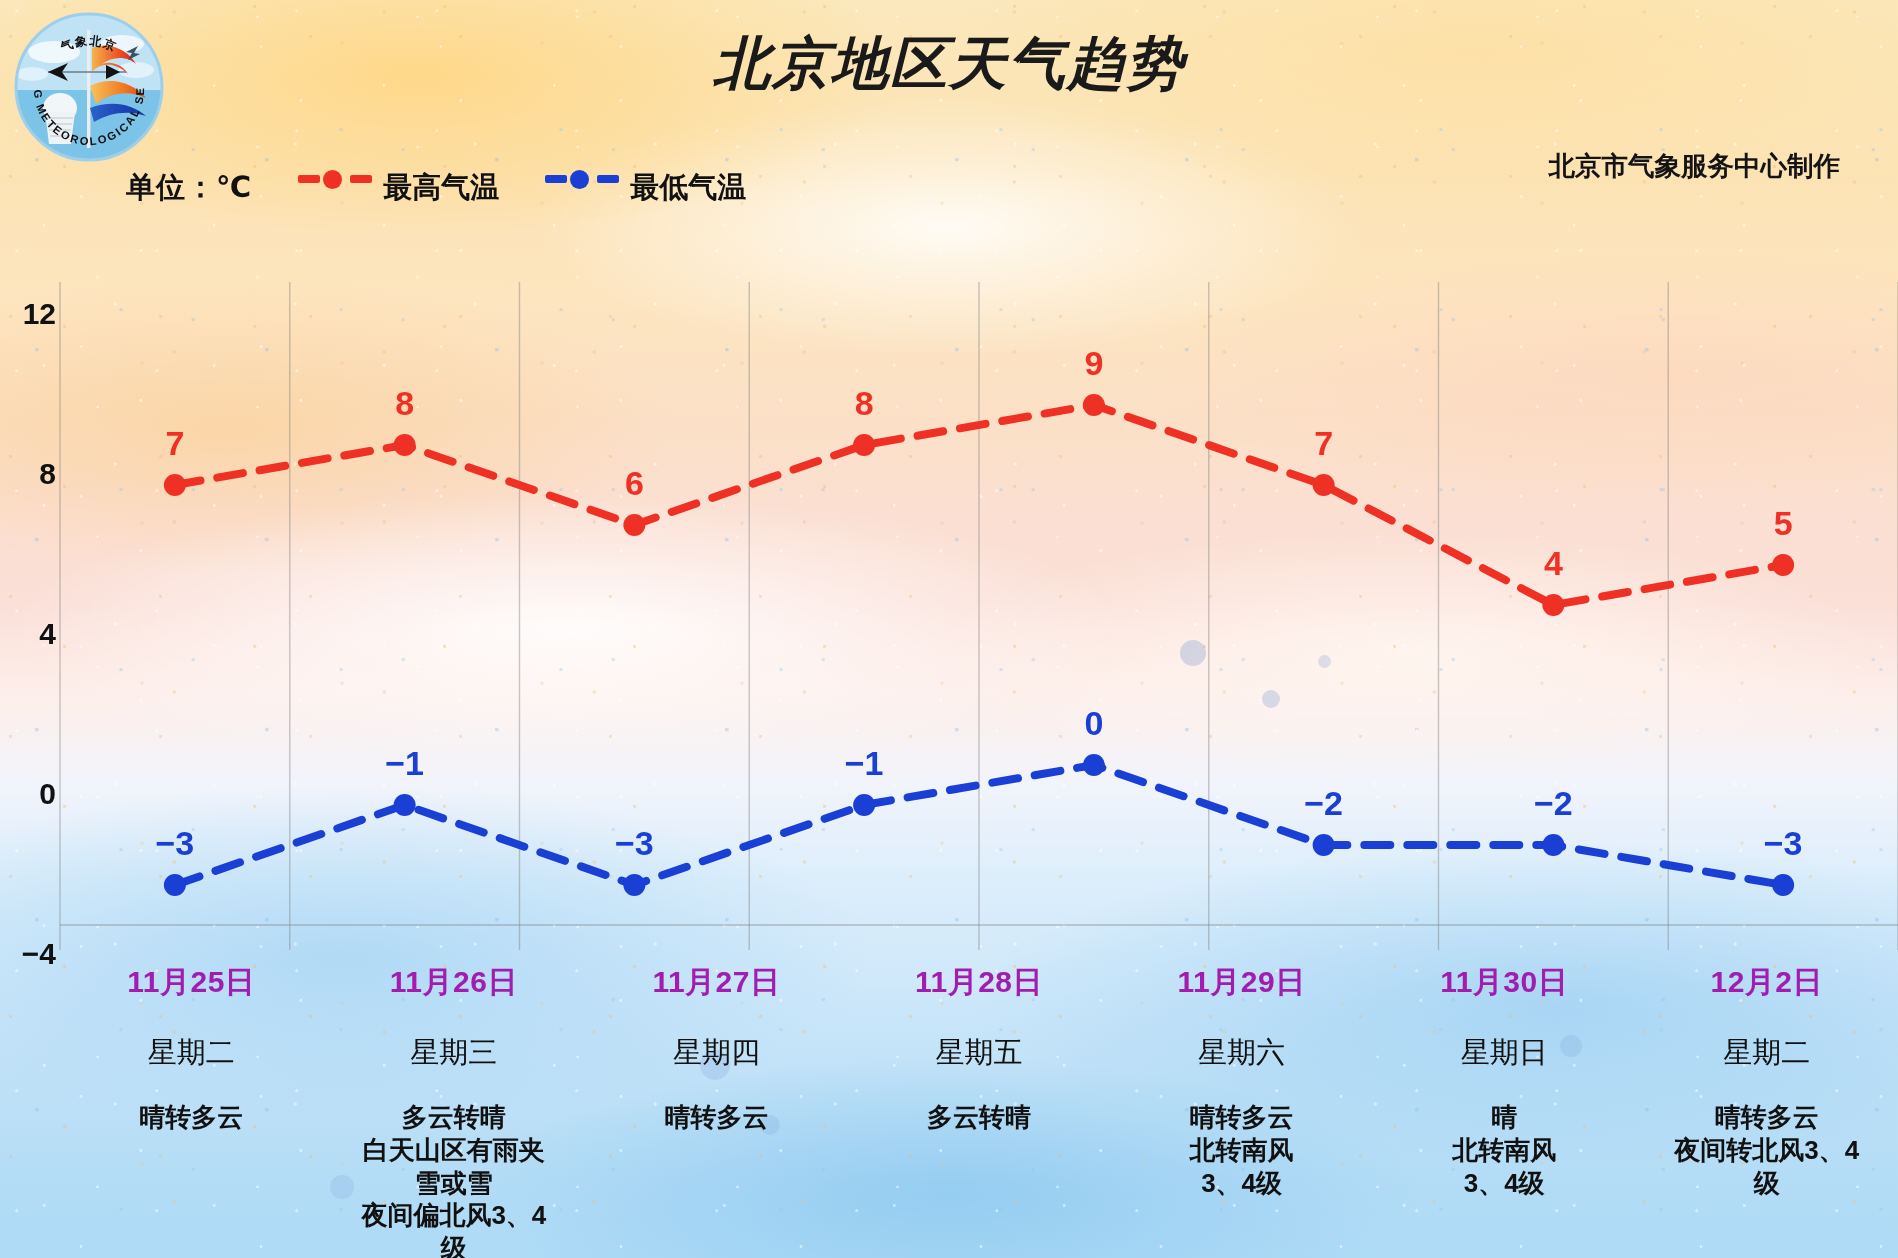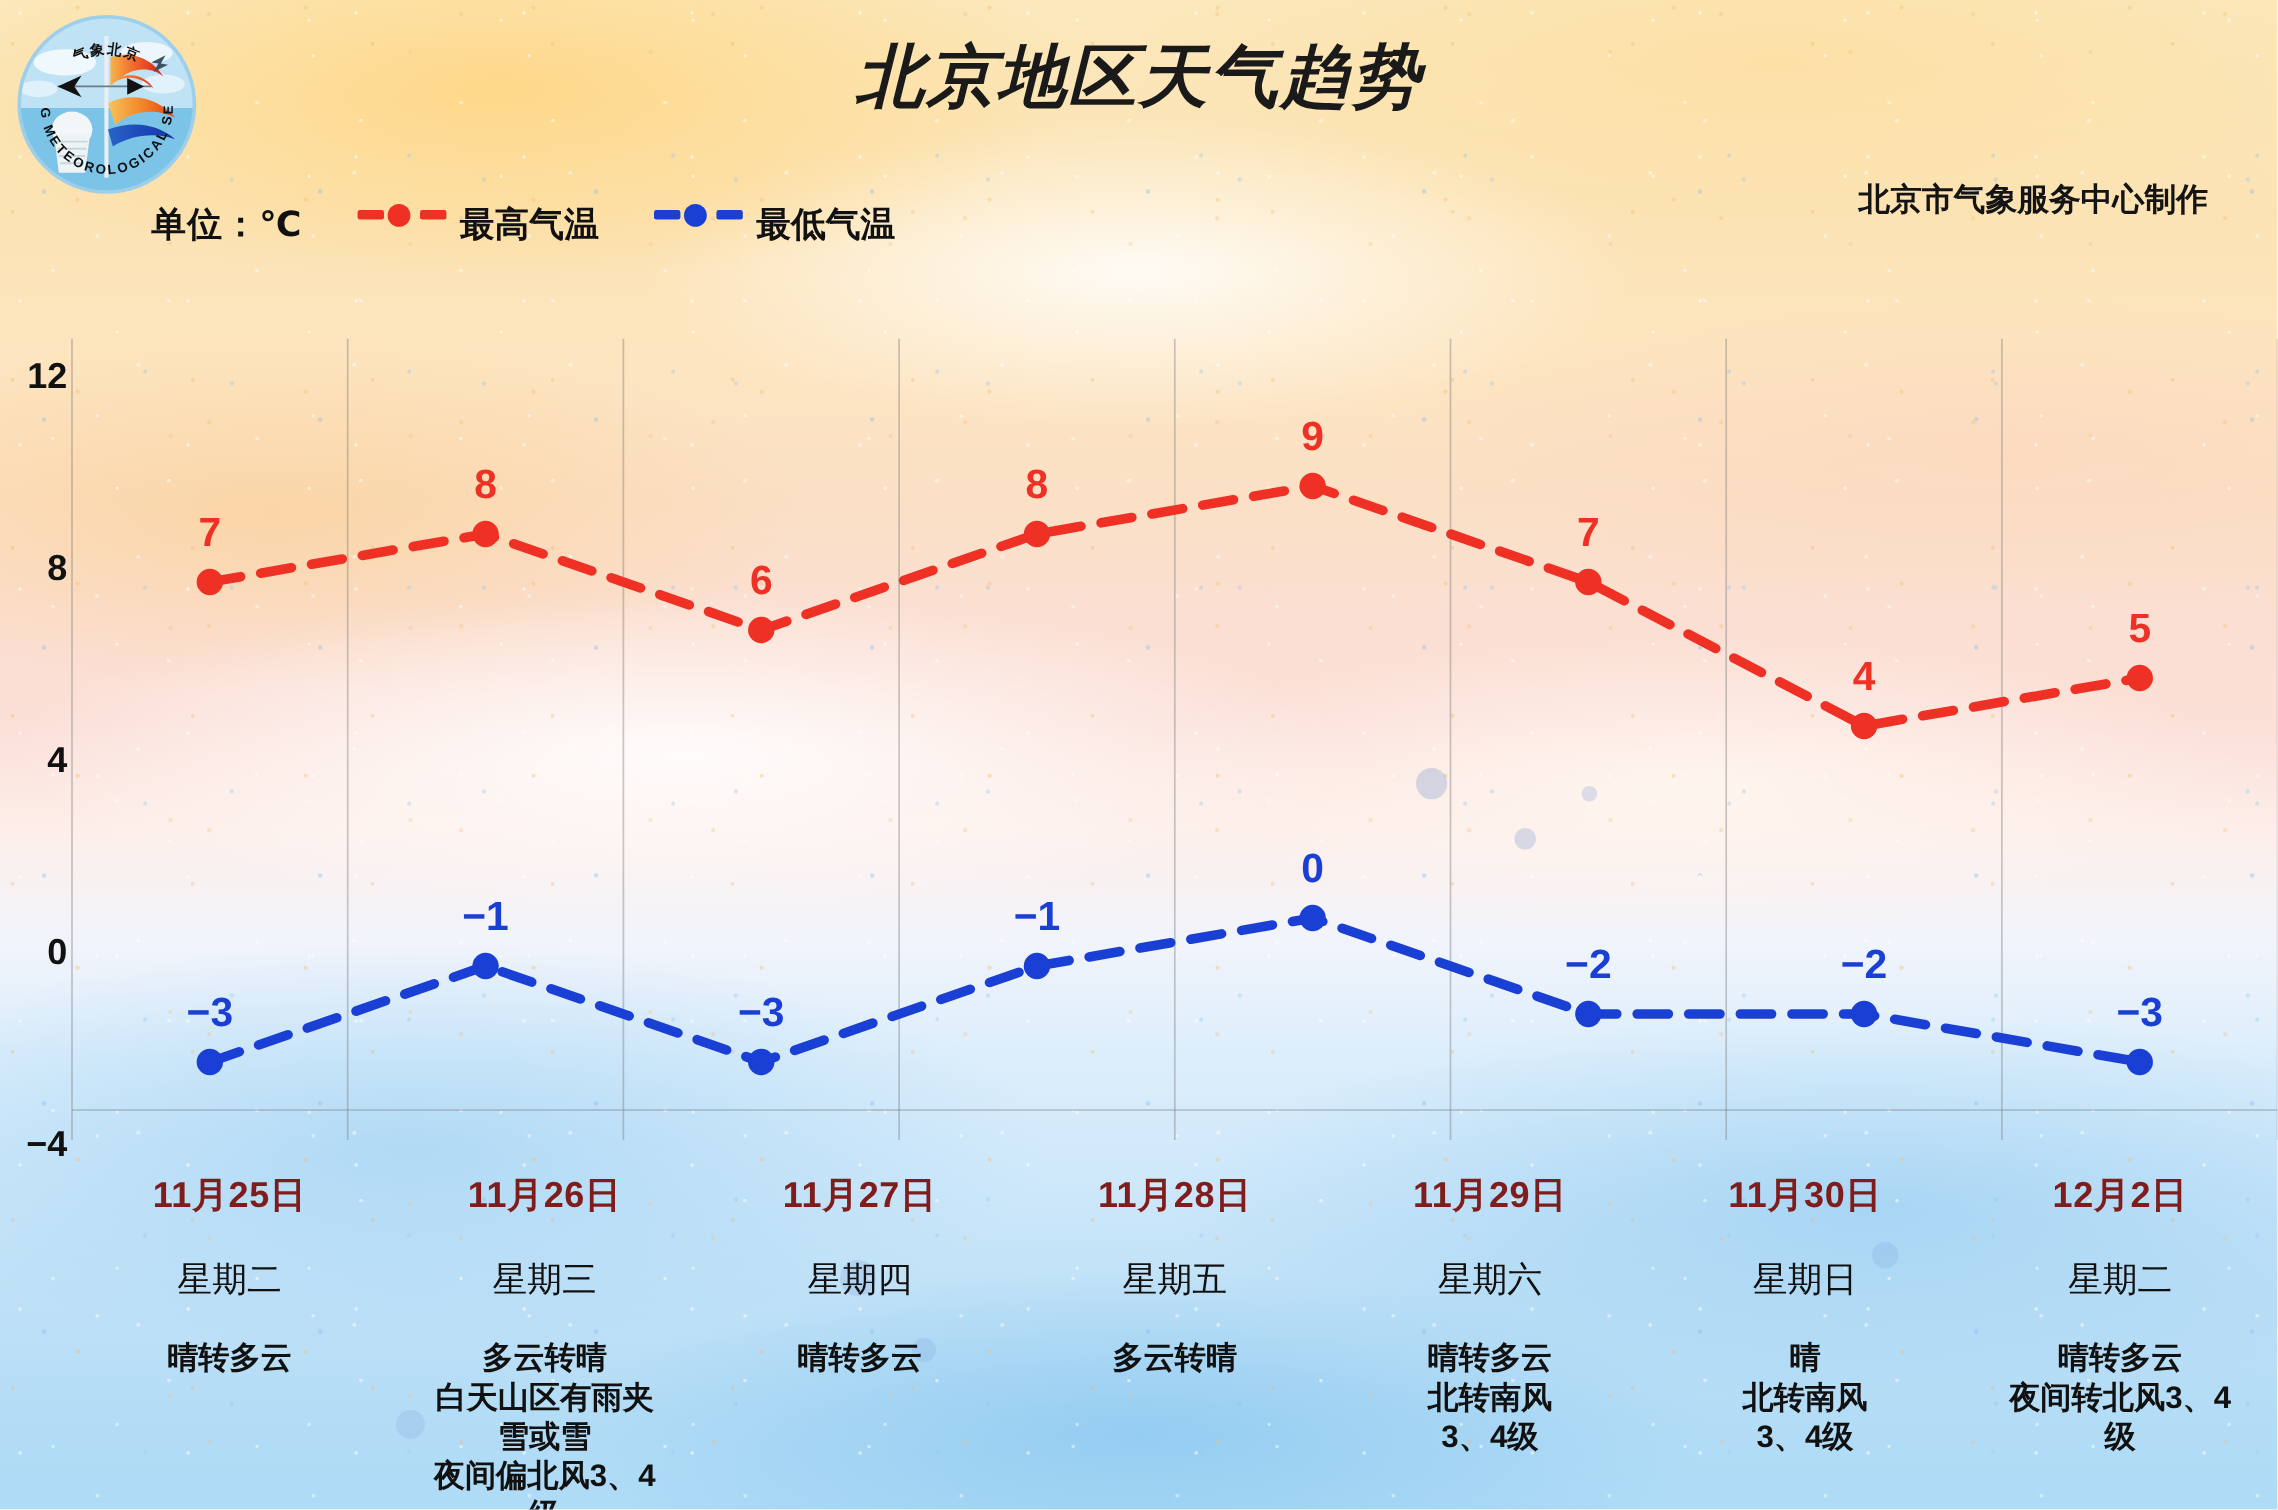--- a/index.html
+++ b/index.html
@@ -98,21 +98,21 @@
   #plot { position:absolute; left:0; top:282px; width:1898px; height:668px; z-index:3; }
   #yaxis { position:absolute; left:0; top:282px; width:60px; height:668px; z-index:4; }
   .ytick { position:absolute; right:4px; transform:translateY(-50%);
            font-size:30px; font-weight:bold; color:#111; text-align:right; width:56px;margin-top:29px; }
 
   
   #days { position:absolute; left:60px; top:956px; width:1838px; height:302px; z-index:4;
           display:flex; }
   .day-col { flex:1 1 0; display:flex; flex-direction:column; align-items:center;
              padding:0 6px; }
-  .day-date { font-size:30px; font-weight:bold; color:#7f1d1d; margin-top:20px; letter-spacing:.5px; }
+  .day-date { font-size:30px; font-weight:bold; color:#a21caf; margin-top:6px; letter-spacing:.5px; }
   .day-week { font-size:29px; font-weight:normal; color:#111; margin-top:30px; }
   .day-desc { font-size:26px; font-weight:bold; color:#111; margin-top:28px;
               line-height:1.26; text-align:center; white-space:pre-line; }
 </style>
 </head>
 <body>
 
 <div id="bg">
   <div class="bg-layer bg-base"></div>
   <div class="bg-layer bg-wash1"></div>

